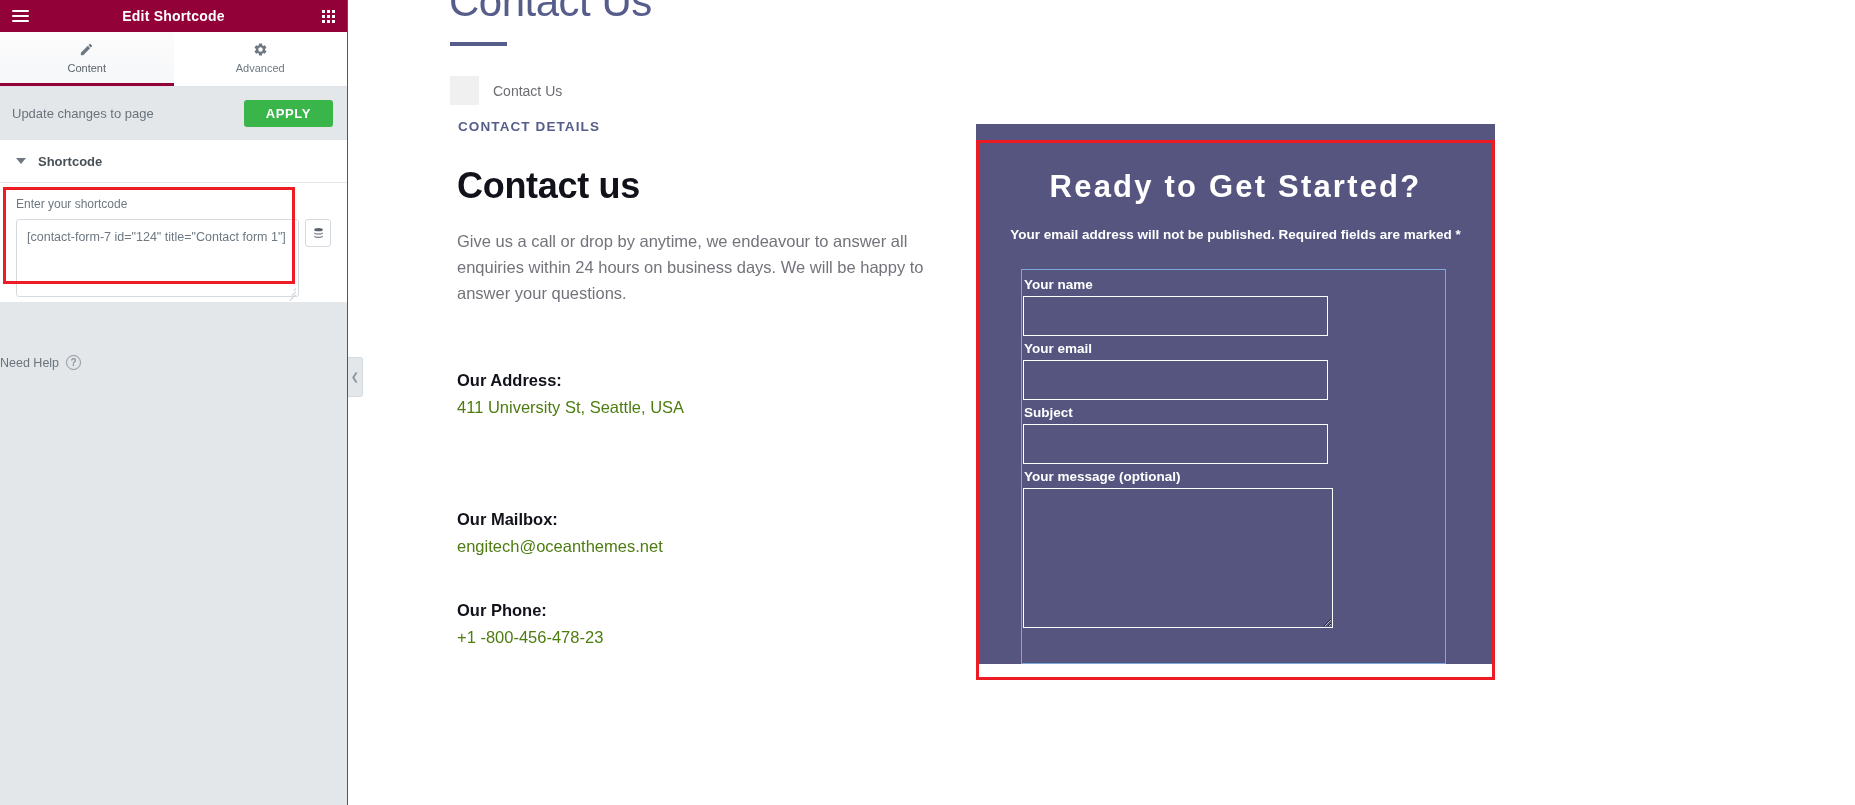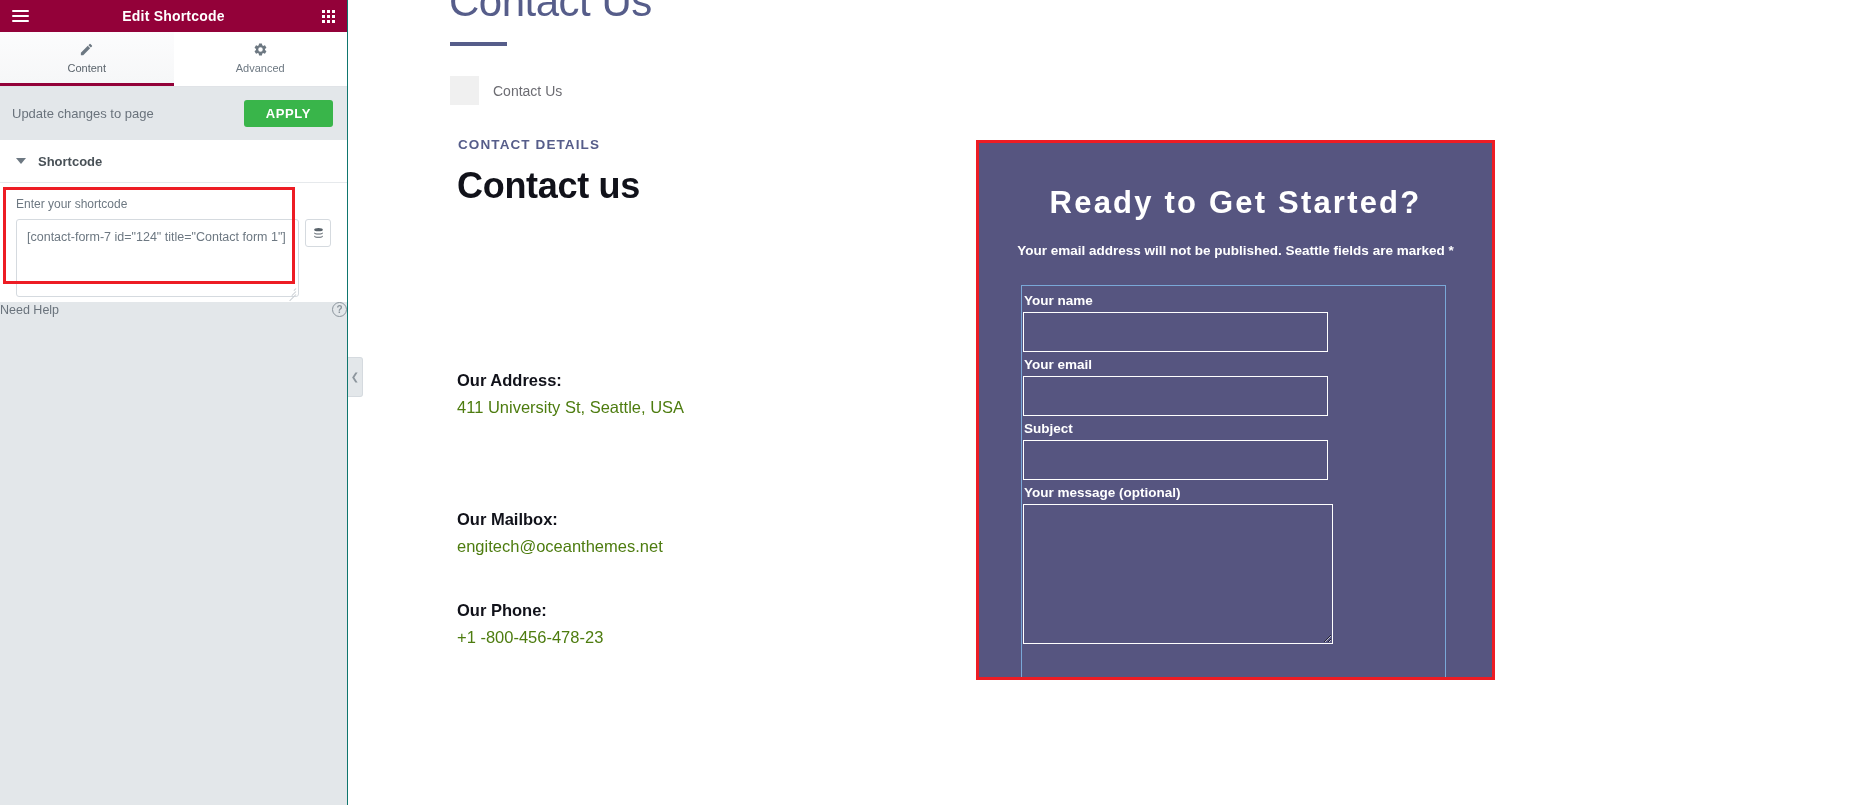--- a/index.html
+++ b/index.html
@@ -84,22 +84,22 @@
     background: #fff; display:flex; align-items:center; justify-content:center;
     cursor: pointer; margin-top: 0;
   }
   .red-highlight {
     position: absolute; left: 3px; top: 4px; width: 292px; height: 97px;
     border: 3px solid #ed1c24; pointer-events: none; z-index: 5;
   }
 
   .help-area { background:#e3e7ea; position:absolute; left:0; right:0; top:302px; bottom:0; }
   .help-row {
-    display:flex; align-items:center; justify-content:space-between; gap: 7px;
-    font-size: 12.5px; color:#6a737c;
+    display:flex; align-items:center; justify-content:flex-start; gap: 7px;
+    padding-top: 53px; font-size: 12.5px; color:#6a737c;
   }
   .qmark {
     width:15px;height:15px;border:1.3px solid #8c959d;border-radius:50%;
     font-size:10px;color:#8c959d;display:flex;align-items:center;justify-content:center;
     cursor:pointer; font-weight:bold;
   }
 
   .collapse-handle {
     position: absolute; left: 348px; top: 357px;
     width: 15px; height: 40px; background: #e3e7ea;
@@ -116,38 +116,38 @@
   .page-title {
     position:absolute; left: 100px; top: -22px;
     font-size: 42px; color: #565d8a; font-weight: 400; letter-spacing: -0.5px;
   }
   .title-rule { position:absolute; left: 101px; top: 42px; width: 57px; height: 4px; background:#565d8a; }
 
   .breadcrumb { position:absolute; left: 101px; top: 76px; display:flex; align-items:center; gap: 14px; }
   .bc-thumb { width: 29px; height: 29px; background:#f0f0f0; }
   .bc-text { font-size: 14px; color:#6c6c72; }
 
-  .eyebrow { position:absolute; left: 109px; top: 137px; font-size: 13.5px; font-weight: bold;
+  .eyebrow { position:absolute; left: 109px; top: 119px; font-size: 13.5px; font-weight: bold;
     letter-spacing: 1.1px; color:#565d8a; }
   .h2 { position:absolute; left: 108px; top: 165px; font-size: 36px; font-weight: bold;
     color:#11121a; letter-spacing: -0.3px; }
   .lede { position:absolute; left: 108px; top: 228px; width: 520px;
     font-size: 16.5px; line-height: 1.58; color:#73737b; }
 
   .detail { position:absolute; left: 108px; }
   .detail .dt { font-size: 16.5px; font-weight: bold; color:#11121a; }
   .detail .dd { font-size: 16.5px; color:#4d7c0f; margin-top: 8px; }
 
   
   .cta-outer {
     position:absolute; left: 627px; top: 140px; width: 519px; height: 540px;
     border: 3px solid #ed1c24; z-index: 4;
   }
   .cta {
-    position:absolute; left: 627px; top: 140px; width: 519px; height: 540px;
+    position:absolute; left: 627px; top: 124px; width: 519px; height: 540px;
     background: #565580; overflow: hidden;
   }
   .cta-h {
     margin: 45px 0 0 0; text-align:center; color:#ffffff;
     font-size: 31px; font-weight: bold; letter-spacing: 2.2px;
   }
   .cta-sub {
     margin-top: 22px; text-align:center; color:#ffffff;
     font-size: 13.5px; font-weight: bold; padding: 0 10px;
   }
@@ -261,37 +261,38 @@
     <div class="page-title">Contact Us</div>
     <div class="title-rule"></div>
 
     <div class="breadcrumb">
       <div class="bc-thumb"></div>
       <div class="bc-text">Contact Us</div>
     </div>
 
     <div class="eyebrow">CONTACT DETAILS</div>
     <div class="h2">Contact us</div>
+    <div class="lede">Give us a call or drop by anytime, we endeavour to answer all enquiries within 24 hours on business days. We will be happy to answer your questions.</div>
 
     <div class="detail" style="top:323px;margin-top:48px;">
       <div class="dt">Our Address:</div>
       <div class="dd">411 University St, Seattle, USA</div>
     </div>
     <div class="detail" style="top:462px;margin-top:48px;">
       <div class="dt">Our Mailbox:</div>
       <div class="dd">engitech@oceanthemes.net</div>
     </div>
     <div class="detail" style="top:601px;">
       <div class="dt">Our Phone:</div>
       <div class="dd">+1 -800-456-478-23</div>
     </div>
 
     <div class="cta">
       <div class="cta-h">Ready to Get Started?</div>
-      <div class="cta-sub">Your email address will not be published. Seattle fields are marked *</div>
+      <div class="cta-sub">Your email address will not be published. Required fields are marked *</div>
 
       <div class="form-wrap">
         <div class="field">
           <div class="field-label">Your name</div>
           <input class="field-input" type="text" value="" style="">
         </div>
         <div class="field">
           <div class="field-label">Your email</div>
           <input class="field-input" type="text" value="" style="">
         </div>

